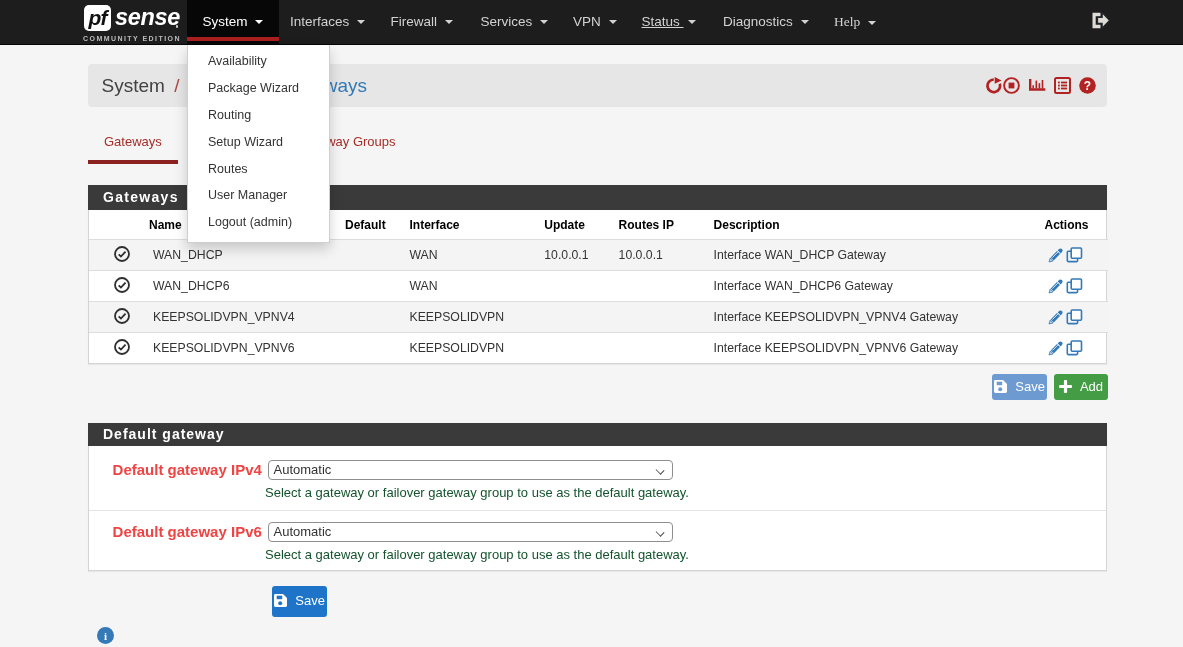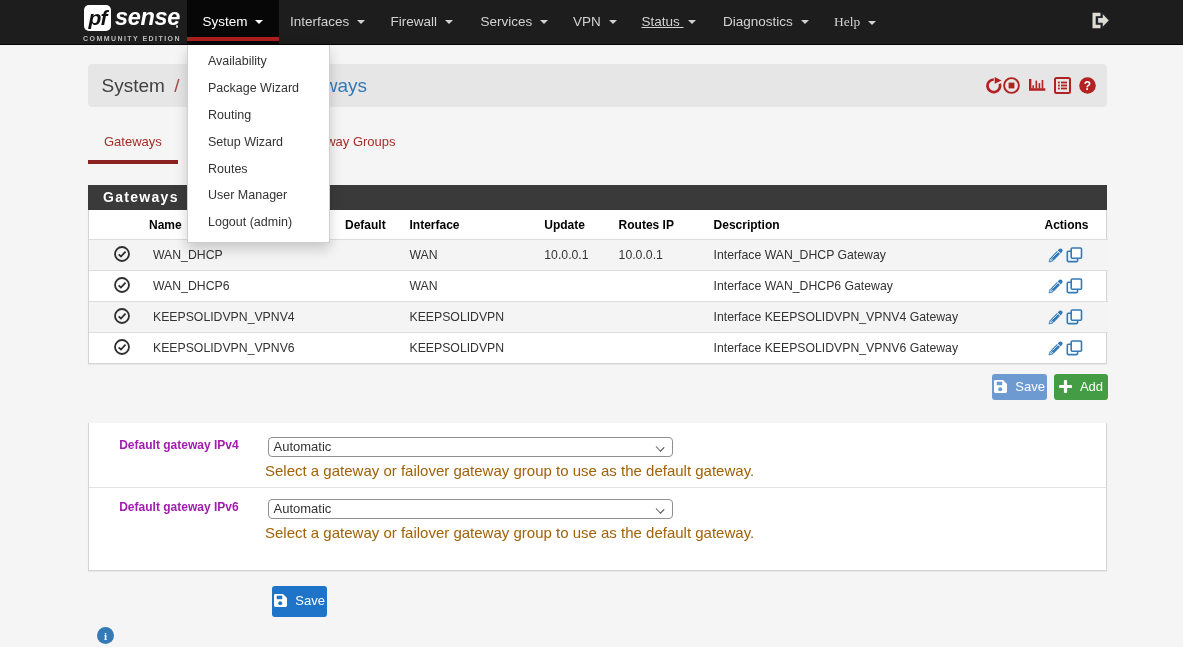--- a/index.html
+++ b/index.html
@@ -48,23 +48,23 @@
 th, td { text-align:left; padding:0 0 0 8px; overflow:visible; white-space:nowrap; }
 th { font-weight:bold; color:#000; height:29.5px; font-size:12px; }
 td { height:31px; color:#333; border-top:1px solid #ddd; }
 tr.stripe td { background:#f4f4f4; }
 td.ic { padding:0; text-align:left; }
 td.name { padding-left:12px; }
 td.ic svg { margin-left:24.5px; vertical-align:middle; position:relative; top:-1.5px; }
 .act svg { vertical-align:middle; }
 
 
-.flabel { position:absolute; width:126px; text-align:right; font-weight:bold; font-size:12px; color:#a21caf; white-space:nowrap; }
+.flabel { position:absolute; width:126px; text-align:right; font-weight:bold; font-size:15px; color:#ef4444; white-space:nowrap; }
 .fselect { position:absolute; left:178.5px; width:405px; height:20px; background:#fff; border:1px solid #8f8f8f; border-radius:4px; font-size:13px; color:#333; line-height:18px; padding-left:5px; }
-.fhelp { position:absolute; left:176px; font-size:15px; color:#a16207; }
+.fhelp { position:absolute; left:176px; font-size:13px; color:#14532d; }
 #fsep { position:absolute; left:0; top:63.5px; width:1017px; height:1px; background:#e3e3e3; }
 .chev { position:absolute; right:9px; top:6px; width:7px; height:7px; border-right:1.6px solid #444; border-bottom:1.6px solid #444; transform:rotate(45deg) scale(1,0.8); transform-origin:60% 60%; }
 
 
 .btn { position:absolute; border-radius:3px; color:#fff; font-size:13px; text-align:center; }
 #btnsave1 { left:992px; top:373.5px; width:54.5px; height:26.5px; background:#6c9ad1; line-height:26px; }
 #btnadd { left:1054px; top:373.5px; width:54px; height:26.5px; background:#449d44; line-height:26px; }
 #btnsave2 { left:271.5px; top:586px; width:55.5px; height:30.5px; background:#1e74c8; line-height:30px; }
 .btn svg { vertical-align:-2px; margin-right:5px; }
 </style>
@@ -241,20 +241,21 @@
       <path d="M1.4 0 H9 L13 4 V11.6 A1.4 1.4 0 0 1 11.6 13 H1.4 A1.4 1.4 0 0 1 0 11.6 V1.4 A1.4 1.4 0 0 1 1.4 0 Z" fill="#fff"></path>
       <rect x="2.7" y="1.7" width="5.5" height="3.5" fill="#6c9ad1"></rect>
       <circle cx="6.2" cy="9.2" r="2" fill="#6c9ad1"></circle>
     </svg> Save</div>
 <div class="btn" id="btnadd"><svg width="13" height="13" viewBox="0 0 13 13">
       <rect x="4.9" y="0" width="3.2" height="13" rx="1" fill="#fff"></rect>
       <rect x="0" y="4.9" width="13" height="3.2" rx="1" fill="#fff"></rect>
     </svg> Add</div>
 
 <div class="panel" id="panel2">
+  <div class="phead">Default gateway</div>
   <div style="position:relative; width:1017px; height:125px;">
     <div class="flabel" style="left:23.6px; top:15px;">Default gateway IPv4</div>
     <div class="fselect" style="top:14px;">Automatic<span class="chev"></span></div>
     <div class="fhelp" style="top:39px;">Select a gateway or failover gateway group to use as the default gateway.</div>
     <div id="fsep"></div>
     <div class="flabel" style="left:23.6px; top:77px;">Default gateway IPv6</div>
     <div class="fselect" style="top:75.5px;">Automatic<span class="chev"></span></div>
     <div class="fhelp" style="top:101px;">Select a gateway or failover gateway group to use as the default gateway.</div>
   </div>
 </div>

